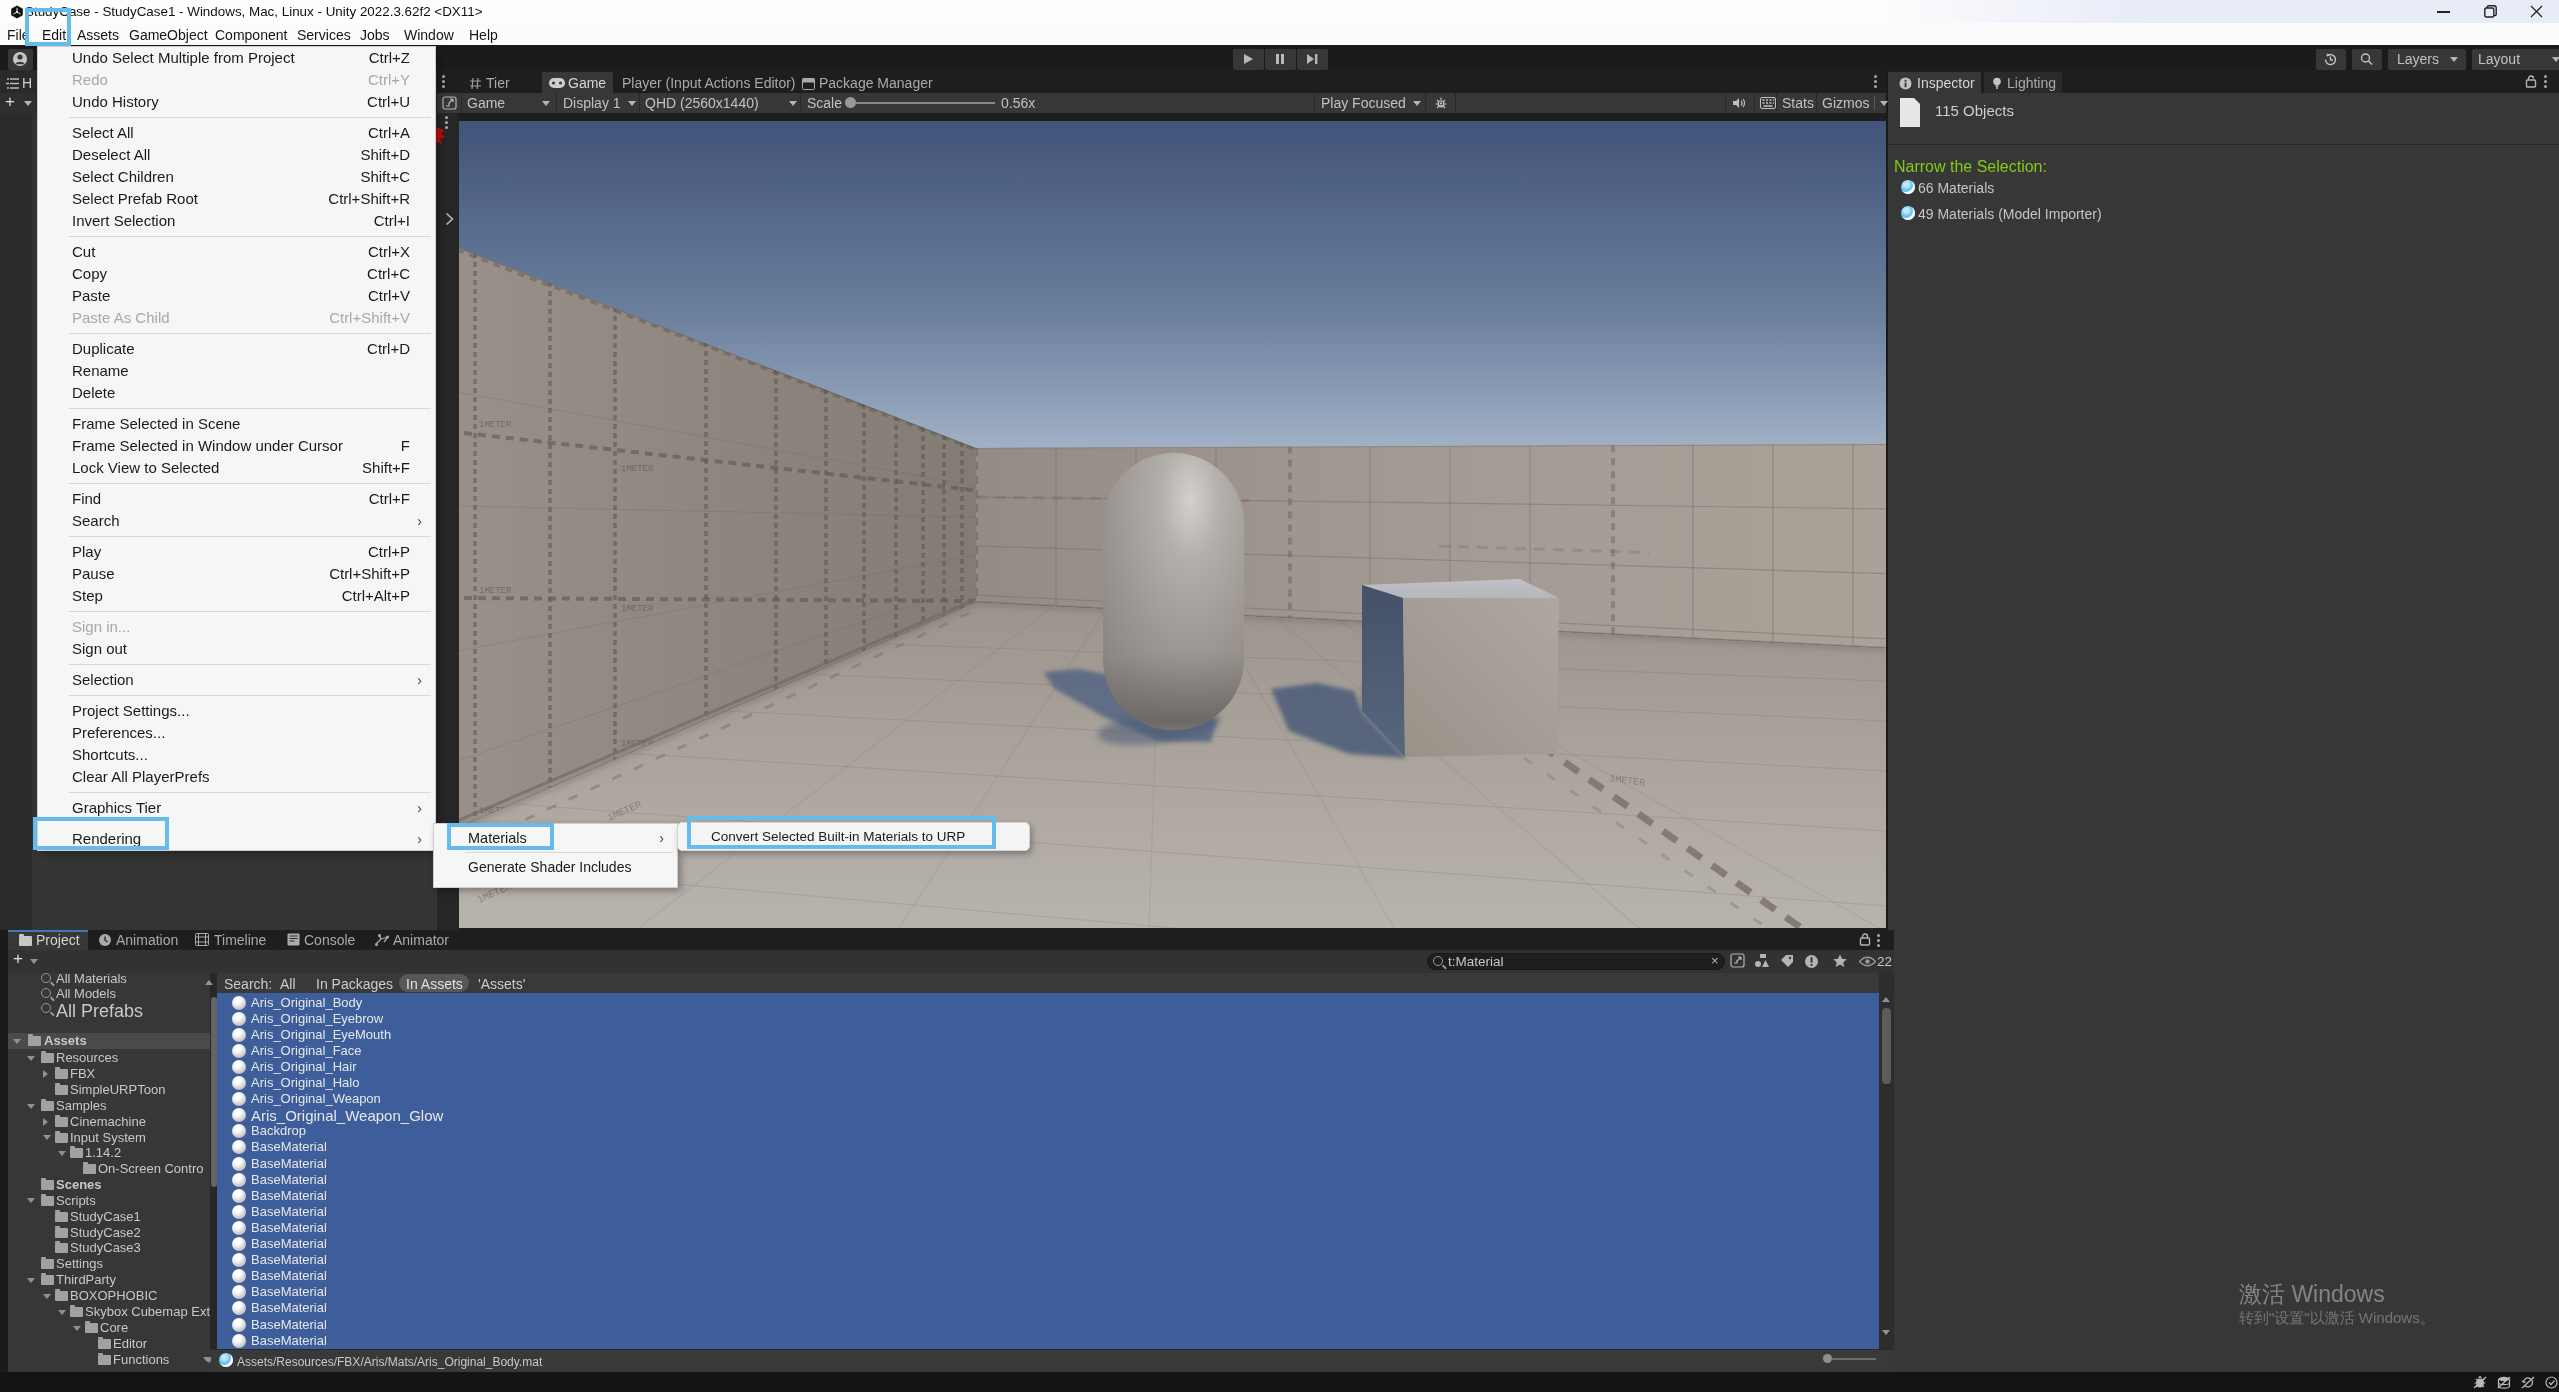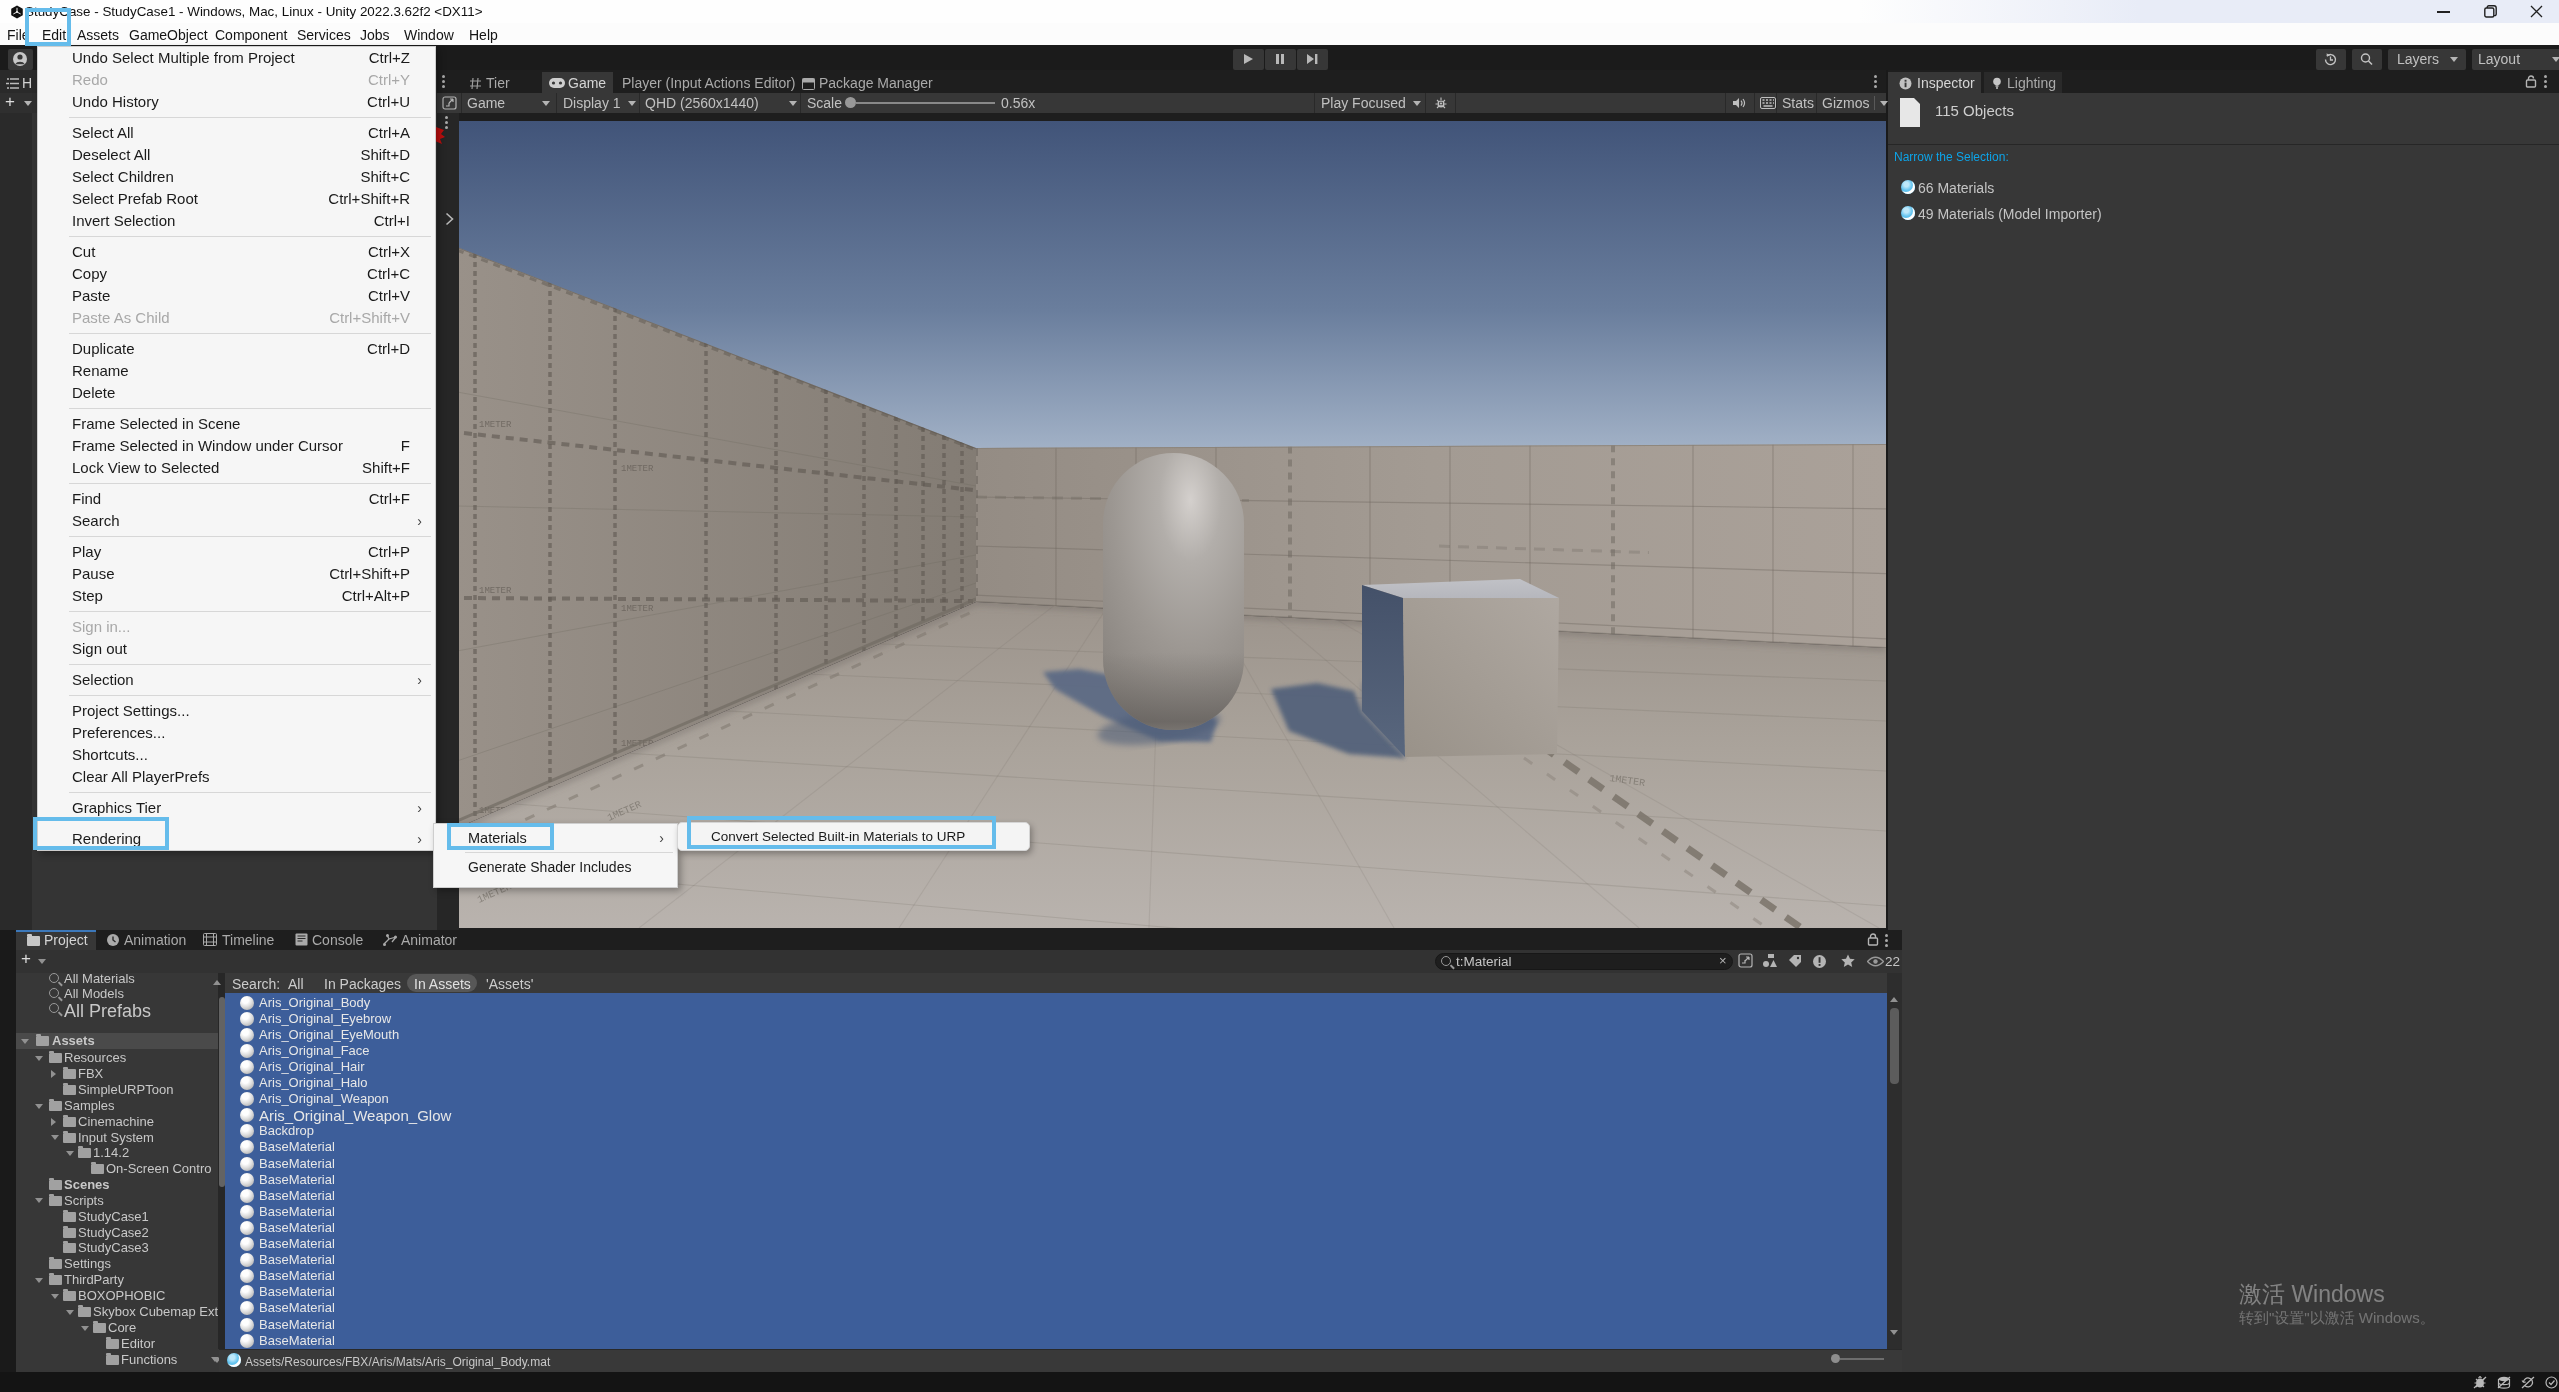--- a/index.html
+++ b/index.html
@@ -19,21 +19,21 @@
   .tabbar { background:#1f1f1f; }
   .tab-act { background:#383838; color:#d2d2d2; }
   .dtext { color:#c2c2c2; font-size:14px; }
   
   #gametabs { left:437px; top:70px; width:1449px; height:23px; background:#1f1f1f; }
   #gametools { left:437px; top:93px; width:1449px; height:20px; background:#383838; }
   #viewport { left:437px; top:113px; width:1449px; height:817px; background:#1f1f1f; }
   
   #inspector { left:1888px; top:70px; width:671px; height:1302px; background:#383838; }
   
-  #project { left:16px; top:930px; width:1886px; height:442px; background:#404040; }
+  #project { left:8px; top:930px; width:1886px; height:442px; background:#404040; }
   
   #statusstrip { left:0; top:1372px; width:2559px; height:20px; background:#151515; }
   
   #editmenu { left:37px; top:46px; width:399px; background:#f7f7f7;
     border:1px solid #cfcfcf; box-shadow:3px 3px 7px rgba(0,0,0,0.3); }
   .mitem { position:relative; height:22px; line-height:22px; font-size:15px; color:#1b1b1b;
     padding-left:34px; white-space:nowrap; }
   .mitem .sc { position:absolute; right:25px; top:0; }
   .mitem .ar { position:absolute; right:13px; top:0; font-size:14px; color:#444; }
   .mitem.dis { color:#a9a9a9; }
@@ -461,21 +461,21 @@
     <span style="position:absolute;left:0;top:0;width:3px;height:3px;border-radius:50%;background:#aaa"></span>
     <span style="position:absolute;left:0;top:5px;width:3px;height:3px;border-radius:50%;background:#aaa"></span>
     <span style="position:absolute;left:0;top:10px;width:3px;height:3px;border-radius:50%;background:#aaa"></span>
   </div>
 
   <svg class="abs" style="left:11px;top:27px" width="22" height="31" viewBox="0 0 22 31">
     <path d="M1 1 H15 L21 7 V30 H1 Z" fill="#e8e8e8"></path>
   </svg>
   <div class="abs" style="left:47px;top:32px;font-size:15px;color:#cfcfcf">115 Objects</div>
   <div class="abs" style="left:0;top:74px;width:671px;height:1px;background:#272727"></div>
-  <div class="abs" style="left:6px;top:80px;font-size:12px;color:#0ea5e9">Narrow the Selection:</div>
+  <div class="abs" style="left:6px;top:88px;font-size:16px;color:#84cc16">Narrow the Selection:</div>
   <div class="abs matball" style="left:13px;top:110px"></div>
   <div class="abs" style="left:30px;top:110px;font-size:14px;color:#c6c6c6">66 Materials</div>
   <div class="abs matball" style="left:13px;top:136px"></div>
   <div class="abs" style="left:30px;top:136px;font-size:14px;color:#c6c6c6">49 Materials (Model Importer)</div>
 
   <div class="abs" style="left:351px;top:1209px;font-size:23px;color:rgba(255,255,255,0.38)">激活 Windows</div>
   <div class="abs" style="left:351px;top:1239px;font-size:15px;color:rgba(255,255,255,0.30)">转到"设置"以激活 Windows。</div>
 </div>
 
 <div class="abs" id="project">

